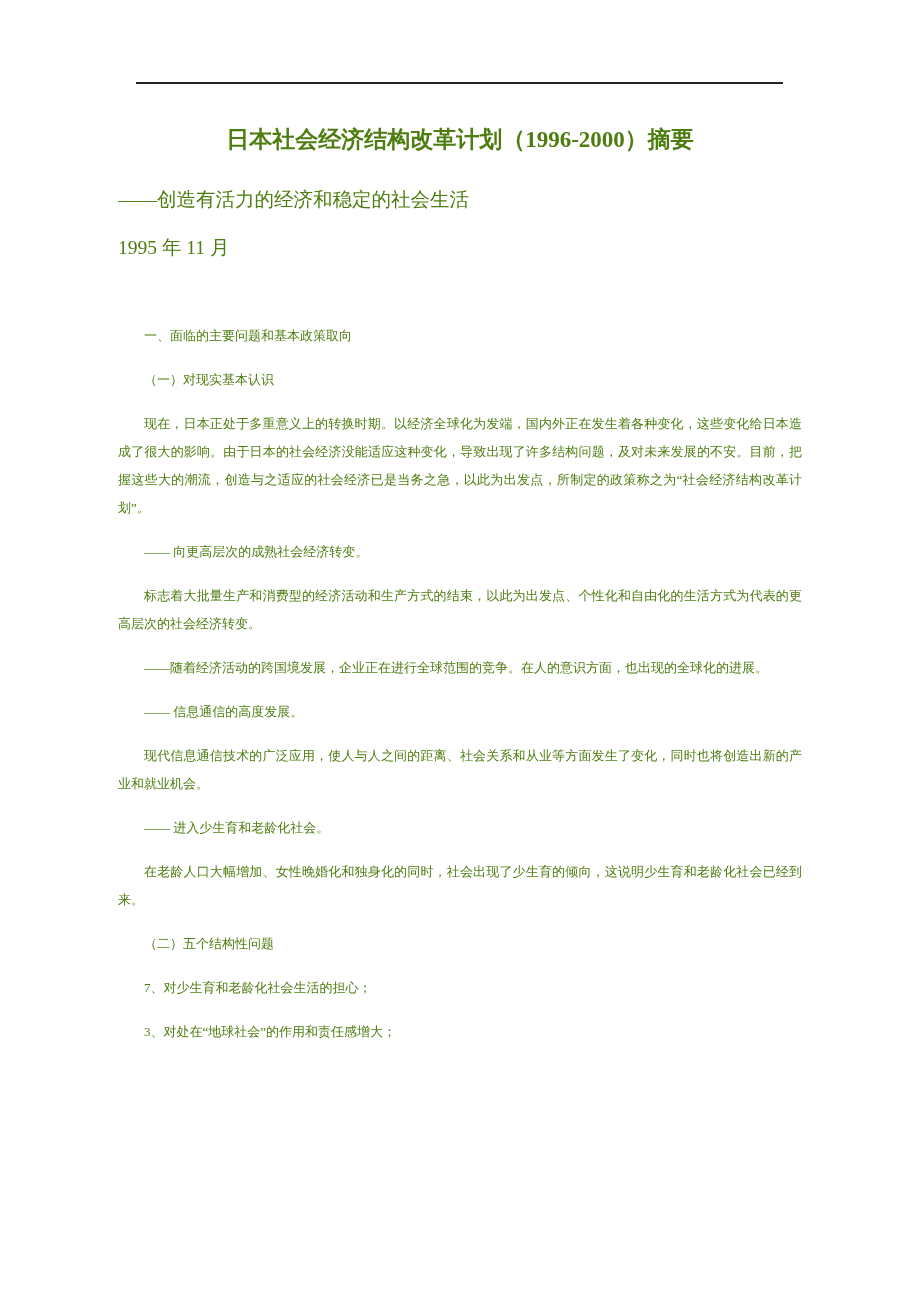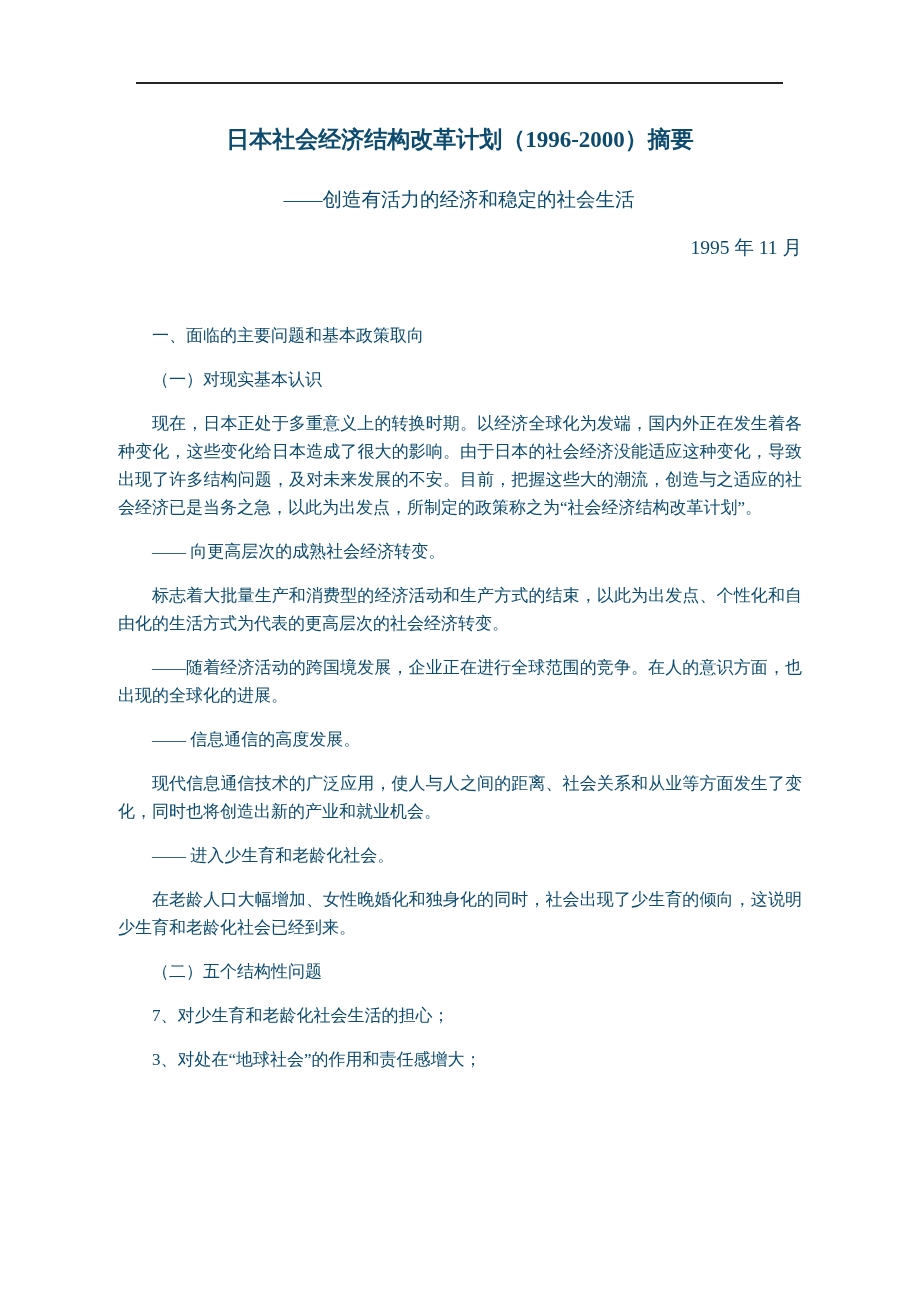--- a/index.html
+++ b/index.html
@@ -7,52 +7,52 @@
     padding: 0;
     background: #ffffff;
   }
   #page {
     position: relative;
     width: 920px;
     height: 1302px;
     background: #ffffff;
     overflow: hidden;
     font-family: "Liberation Serif", "DejaVu Serif", serif;
-    color: #0c4a6e;
+    color: #4d7c0f;
   }
   .top-rule {
     position: absolute;
     left: 136px;
     top: 82px;
     width: 647px;
     height: 2px;
     background: #242424;
   }
   .doc-title {
     margin: 124px 118px 0 118px;
     text-align: center;
     font-size: 23px;
     font-weight: bold;
     line-height: 32px;
   }
   .doc-subtitle {
     margin: 30px 120px 0 118px;
-    text-align: center;
+    text-align: left;
     font-size: 19.5px;
     line-height: 28px;
   }
   .doc-date {
     margin: 20px 118px 0 118px;
-    text-align: right;
+    text-align: left;
     font-size: 19.5px;
     line-height: 28px;
   }
   .doc-body {
     margin: 60px 118px 0 118px;
-    font-size: 17px;
+    font-size: 13px;
     line-height: 28px;
     text-align: justify;
     text-justify: inter-ideograph;
   }
   .doc-body p {
     margin: 0 0 16px 0;
     text-indent: 2em;
   }
 </style>
 </head>

